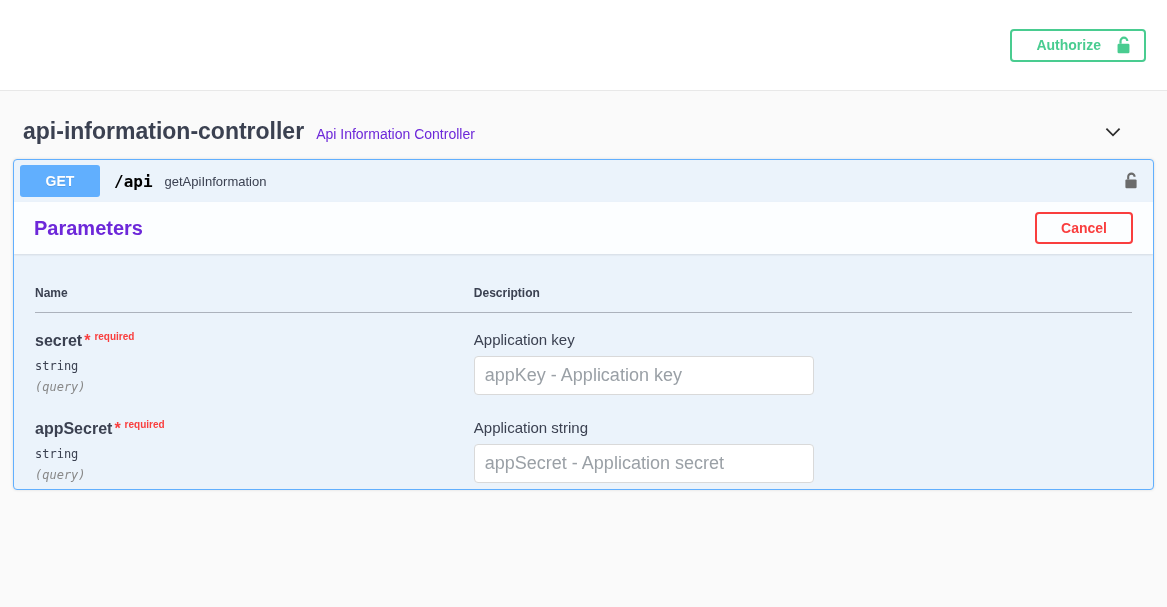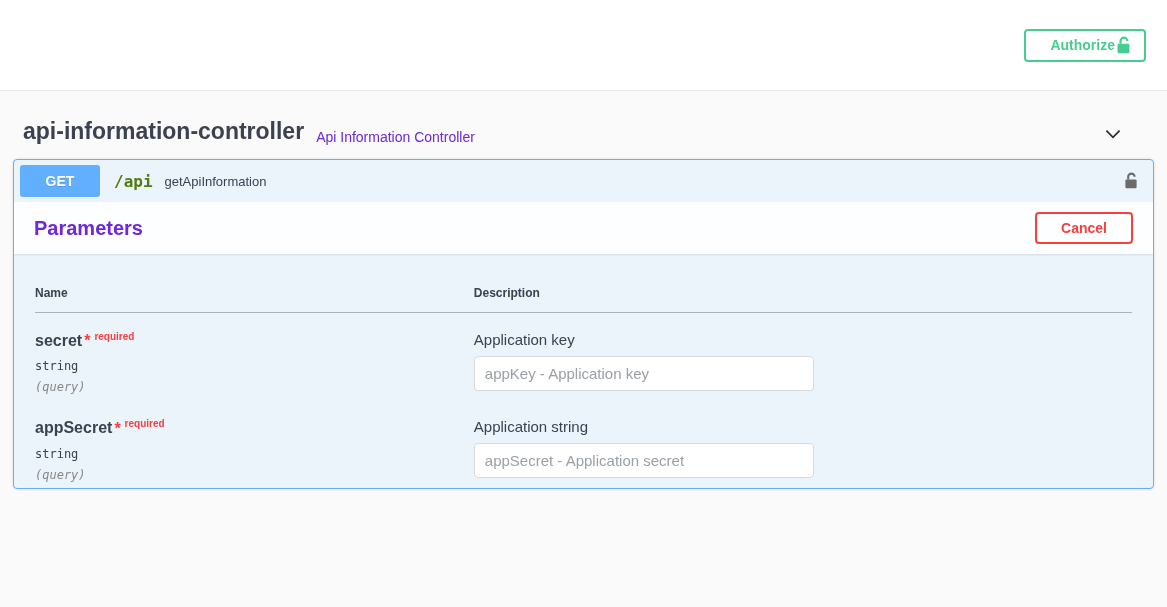--- a/index.html
+++ b/index.html
@@ -16,36 +16,37 @@
     height: 91px;
     background: #ffffff;
     border-bottom: 1px solid #e8e8e8;
     display: flex;
     align-items: center;
     justify-content: flex-end;
     padding-right: 21px;
   }
   .auth-btn {
     display: flex; align-items: center;
+    gap: 14px;
     background: transparent;
     border: 2px solid #49cc90;
     border-radius: 4px;
     color: #49cc90;
     font-weight: bold;
     font-size: 14px;
     font-family: "Liberation Sans", sans-serif;
     padding: 7px 12px 7px 24px;
     cursor: pointer;
     height: 33px;
   }
 
   
   .section-header {
     display: flex;
-    align-items: flex-end;
+    align-items: center;
     padding: 27px 23px 14px 23px;
   }
   .section-title {
     font-size: 23px;
     font-weight: bold;
     color: #3b4151;
   }
   .section-subtitle {
     font-size: 14px;
     color: #6d28d9;
@@ -76,21 +77,21 @@
     font-size: 14px;
     width: 80px;
     text-align: center;
     padding: 8px 0;
     border-radius: 3px;
     text-shadow: 0 1px 0 rgba(0,0,0,.1);
   }
   .op-path {
     font-size: 16px;
     font-weight: bold;
-    color: #4d7c0f;
+    color: #000000;
     margin-left: 14px;
   }
   .op-summary-text {
     font-size: 13px;
     color: #3b4151;
     margin-left: 12px;
   }
   .summary-lock { margin-left: auto; display: flex; cursor: pointer; }
 
   
@@ -160,21 +161,21 @@
     font-size: 15px;
     color: #3b4151;
     margin-bottom: 8px;
   }
   .param-input {
     width: 340px;
     padding: 8px 10px;
     border: 1px solid #d9d9d9;
     border-radius: 4px;
     background: #fff;
-    font-size: 15px;
+    font-size: 18px;
     color: #3b4151;
     font-family: "Liberation Sans", sans-serif;
     outline: none;
   }
   .param-input::placeholder { color: #9aa0a6; }
 
   
   .execute-wrapper { padding: 24px 20px 18px 20px; }
   .execute-btn {
     width: 100%;

